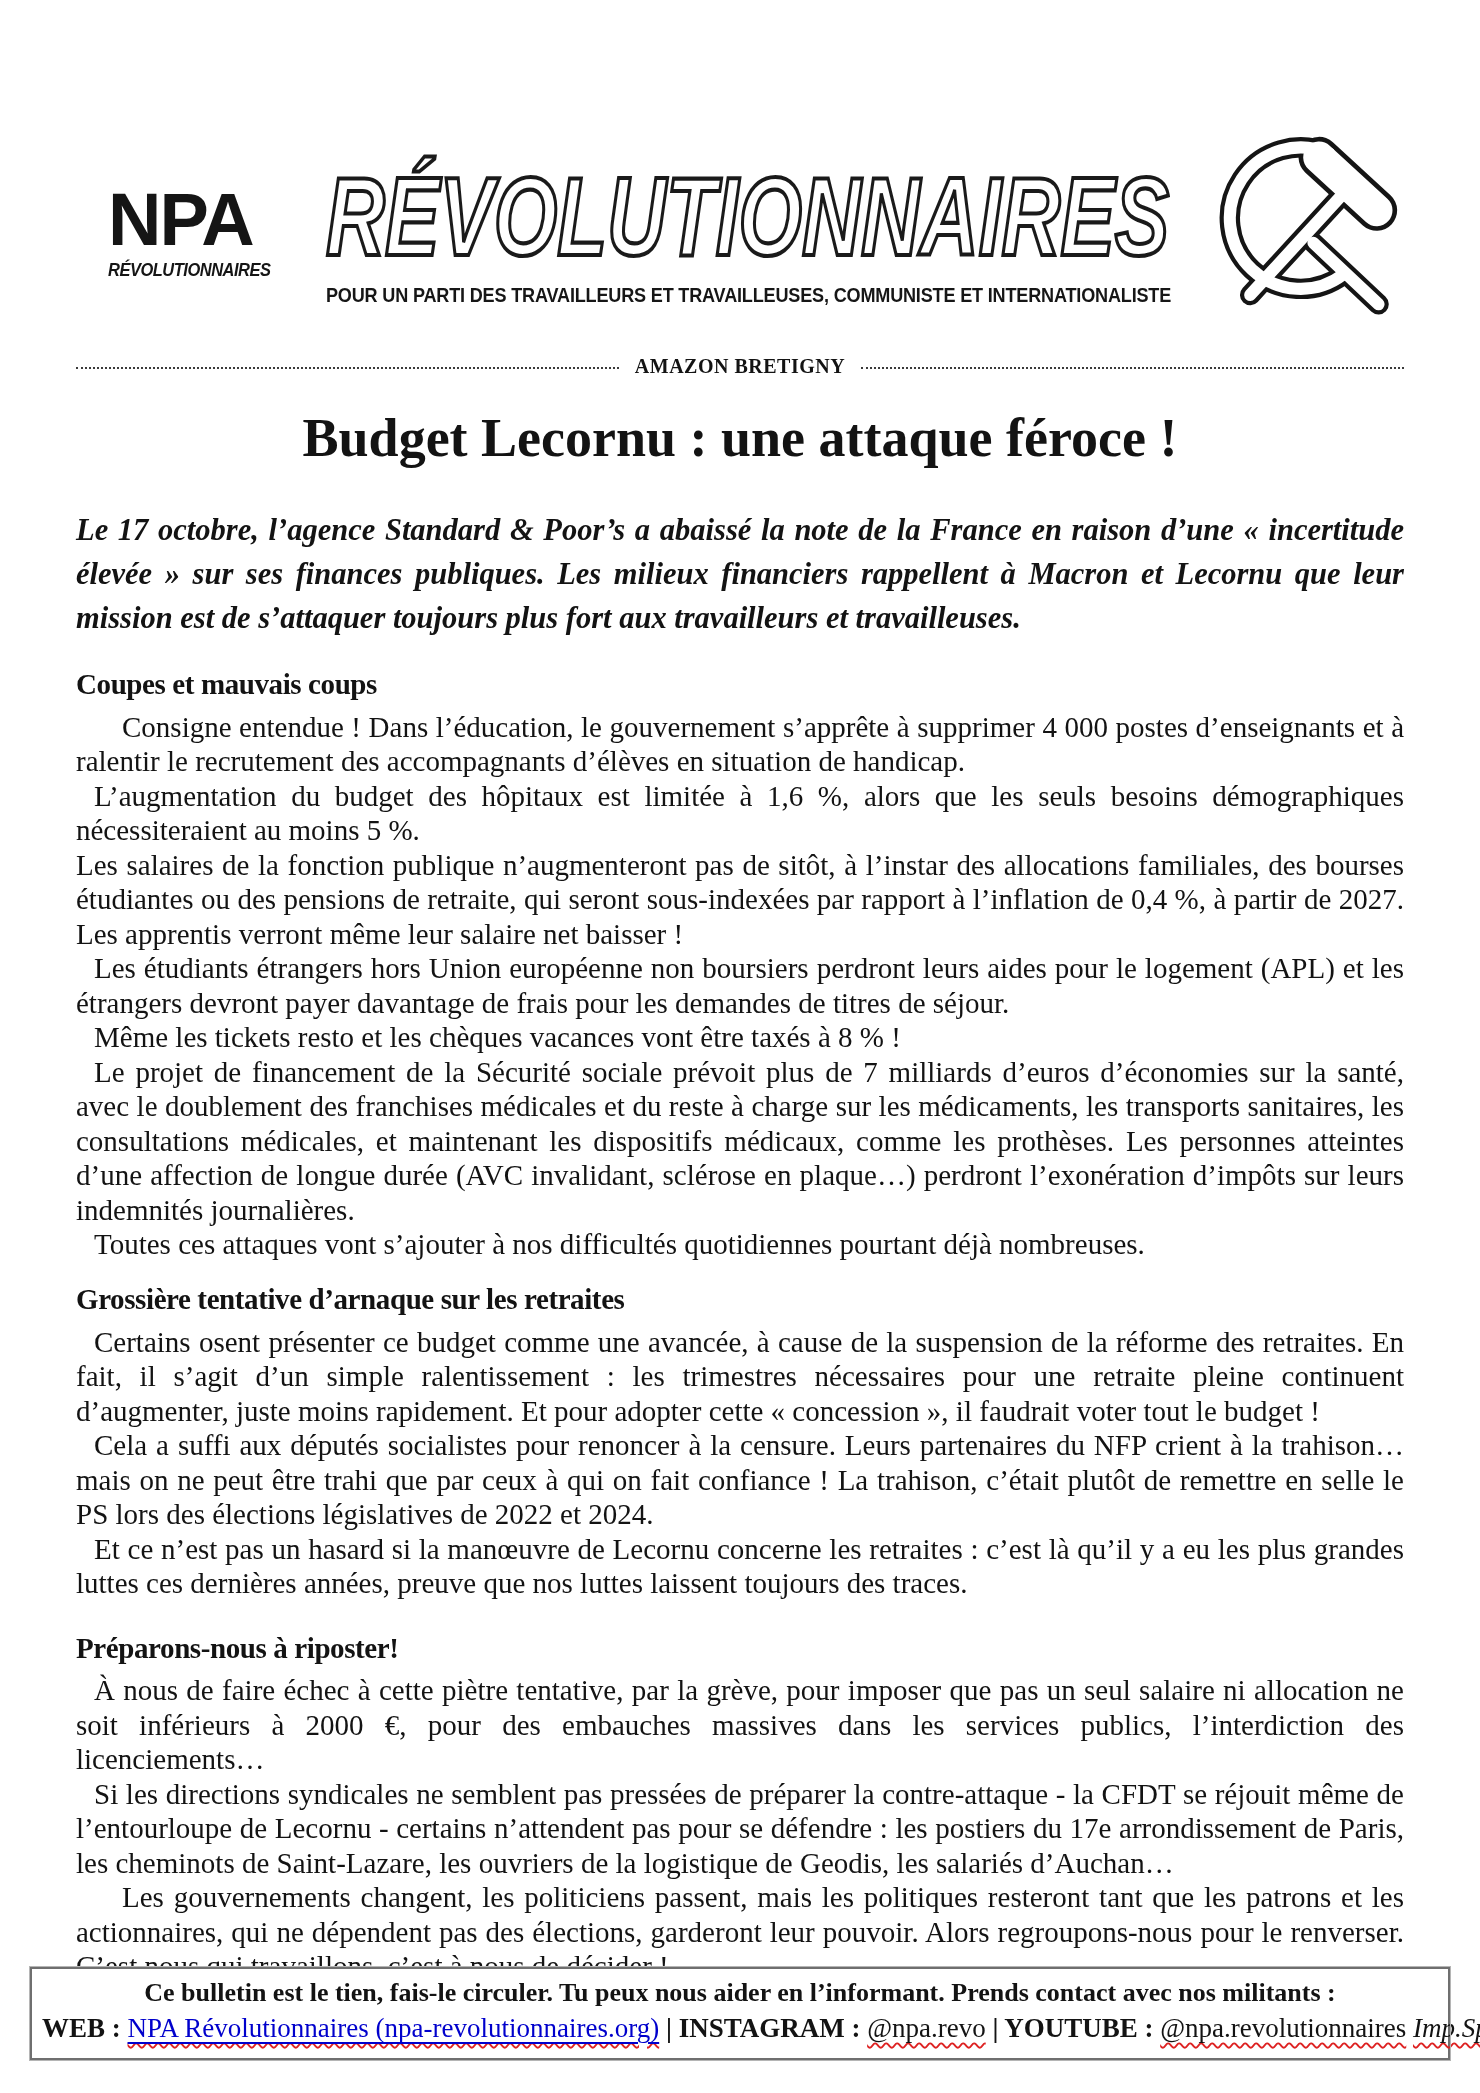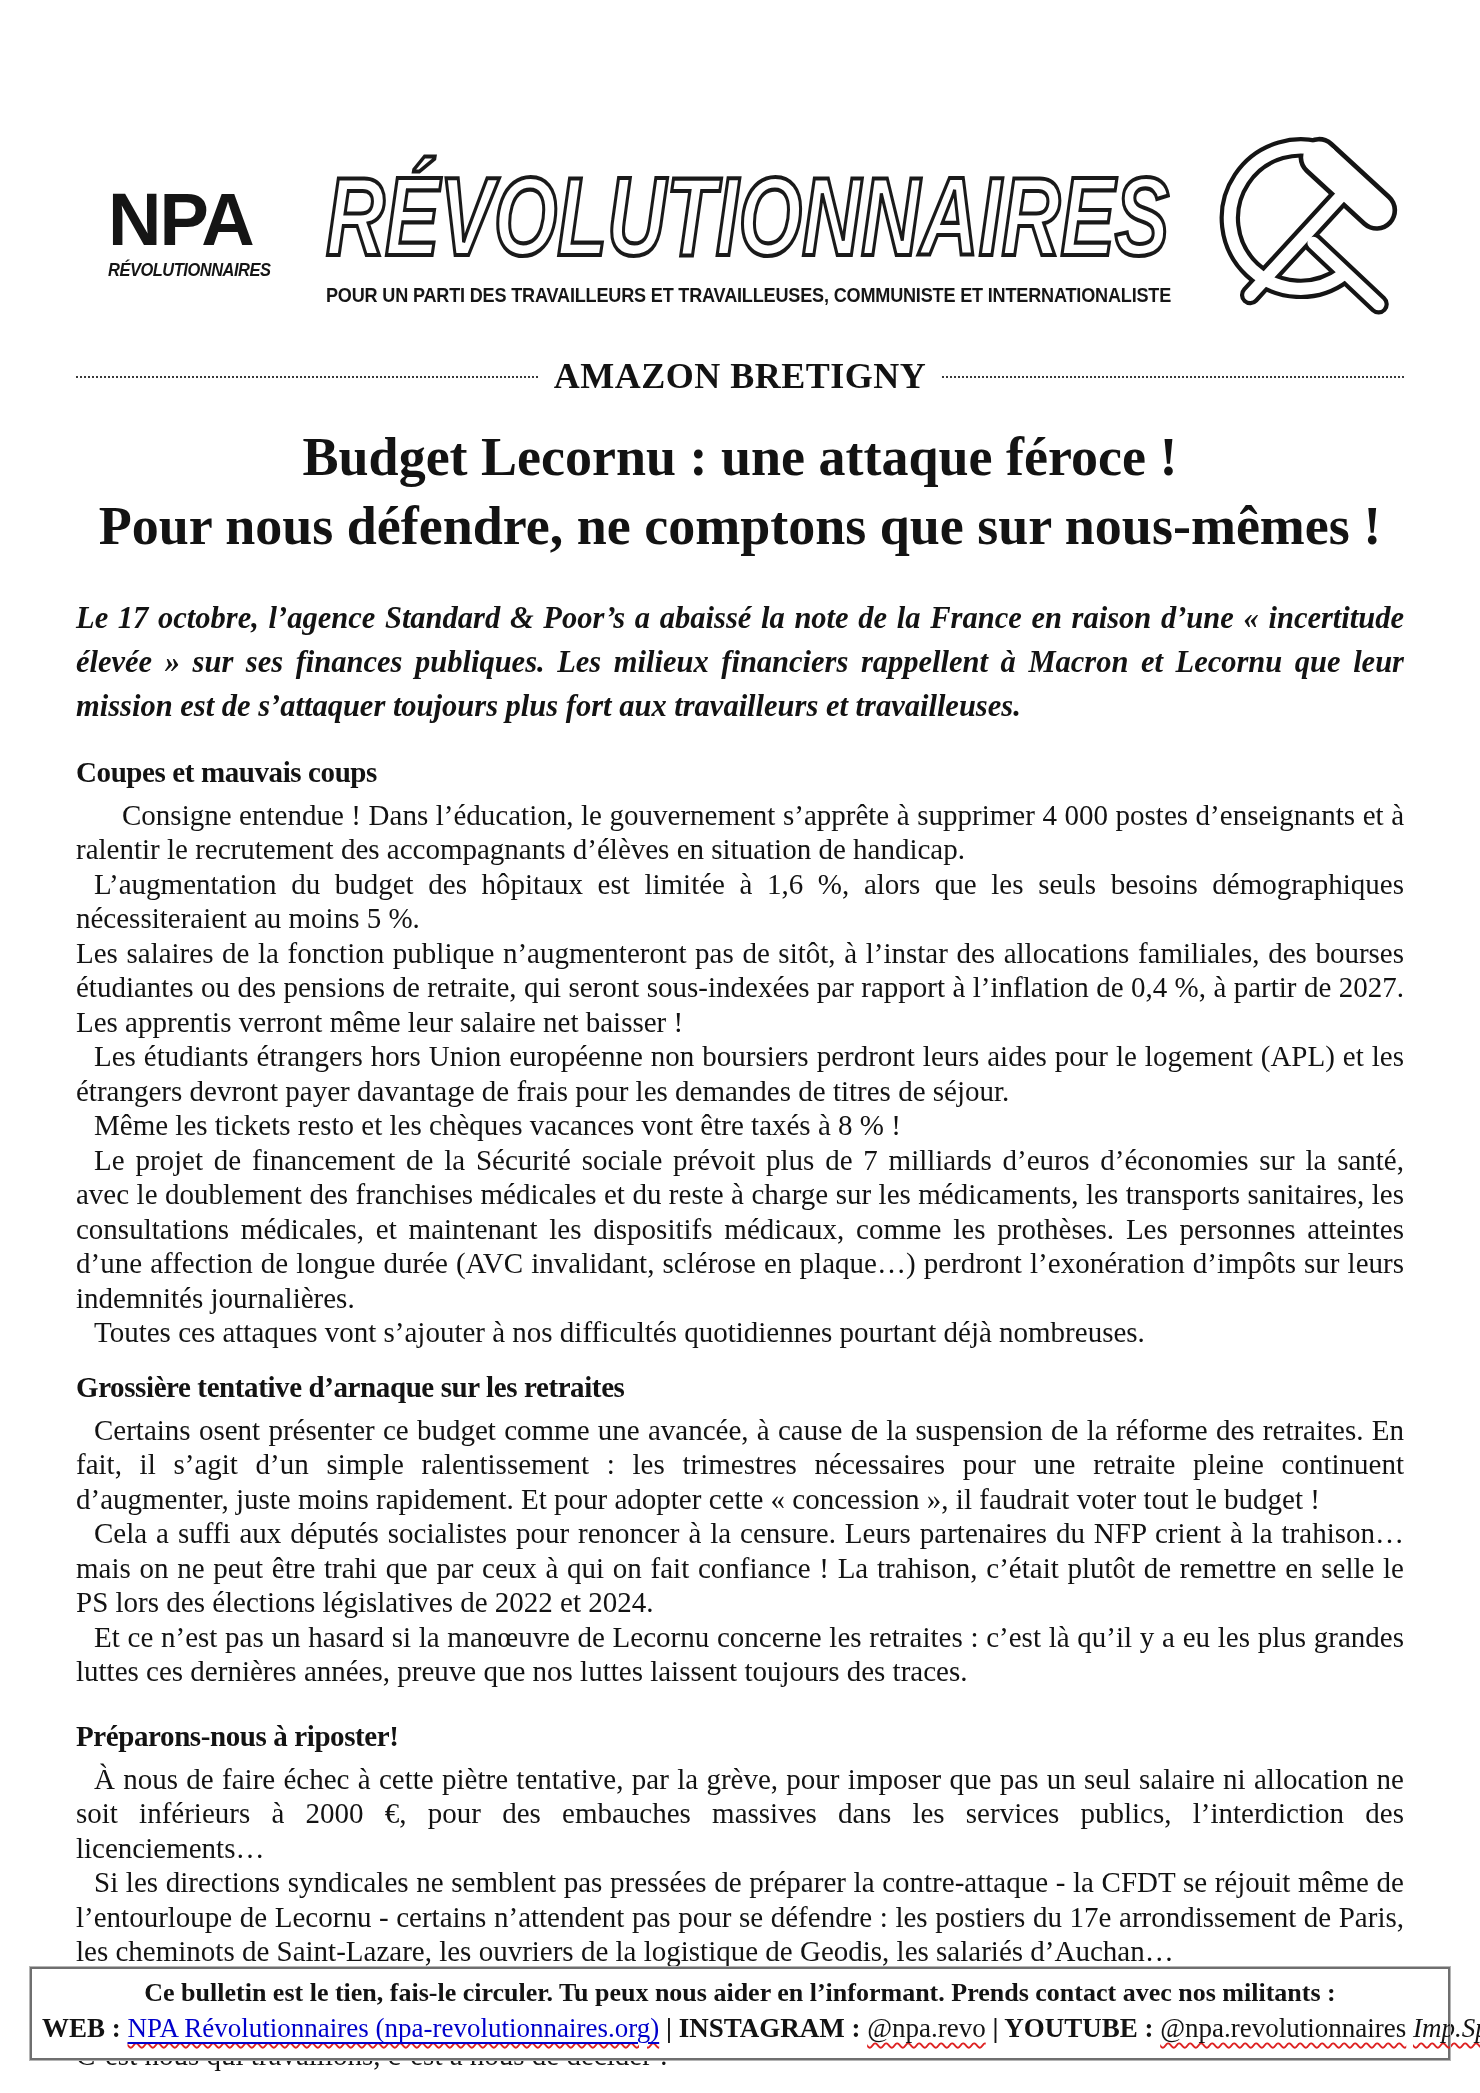--- a/index.html
+++ b/index.html
@@ -30,21 +30,21 @@
   .masthead-tagline{
     font-family:"Liberation Sans", sans-serif;font-weight:700;font-size:21px;
     letter-spacing:-0.2px;color:#161616;transform:scaleX(.86);transform-origin:left;
     white-space:nowrap;margin-top:10px;
   }
   .hs-icon{flex:0 0 auto;width:200px;text-align:right;margin-top:-6px;}
   
   .edition-row{display:flex;align-items:center;margin:30px 76px 0;gap:16px;}
   .dotted{flex:1 1 auto;height:0;border-top:2.5px dotted #3a3a3a;position:relative;top:1px;}
   .edition-site{
-    flex:0 0 auto;font-weight:700;font-size:36px;letter-spacing:.5px;color:#131313;
+    flex:0 0 auto;font-weight:700;font-size:20px;letter-spacing:.5px;color:#131313;
   }
   .edition-date{text-align:center;font-style:italic;font-size:30px;margin-top:8px;}
   
   .title{ text-align:center;font-weight:700;font-size:54px;line-height:1.28;margin-top:26px;}
   .lede{
     margin:16px 76px 0;font-weight:700;font-style:italic;font-size:30.5px;
     line-height:1.44;text-align:justify;
   }
   
   .columns{display:flex;gap:20px;margin:26px 76px 0;flex-direction:column;}
@@ -108,21 +108,20 @@
   </header>
 
   <div class="edition-row">
     <div class="dotted"></div>
     <div class="edition-site">AMAZON BRETIGNY</div>
     <div class="dotted"></div>
   </div>
 
   <h1 class="title">
     <div>Budget Lecornu : une attaque féroce !</div>
-    <div>Pour nous défendre, ne comptons que sur nous-mêmes !</div>
   </h1>
 
   <p class="lede">Le 17 octobre, l’agence Standard &amp; Poor’s a abaissé la note de la France en raison d’une «&nbsp;incertitude élevée&nbsp;» sur ses finances publiques. Les milieux financiers rappellent à Macron et Lecornu que leur mission est de s’attaquer toujours plus fort aux travailleurs et travailleuses.</p>
 
   <div class="columns">
     <div class="col">
       <h3>Coupes et mauvais coups</h3>
       <p class="ind-lg">Consigne entendue&nbsp;! Dans l’éducation, le gouvernement s’apprête à supprimer 4&nbsp;000 postes d’enseignants et à ralentir le recrutement des accompagnants d’élèves en situation de handicap.</p>
       <p class="ind">L’augmentation du budget des hôpitaux est limitée à 1,6&nbsp;%, alors que les seuls besoins démographiques nécessiteraient au moins 5&nbsp;%.</p>
       <p class="ind0">Les salaires de la fonction publique n’augmenteront pas de sitôt, à l’instar des allocations familiales, des bourses étudiantes ou des pensions de retraite, qui seront sous-indexées par rapport à l’inflation de 0,4&nbsp;%, à partir de 2027. Les apprentis verront même leur salaire net baisser&nbsp;!</p>

